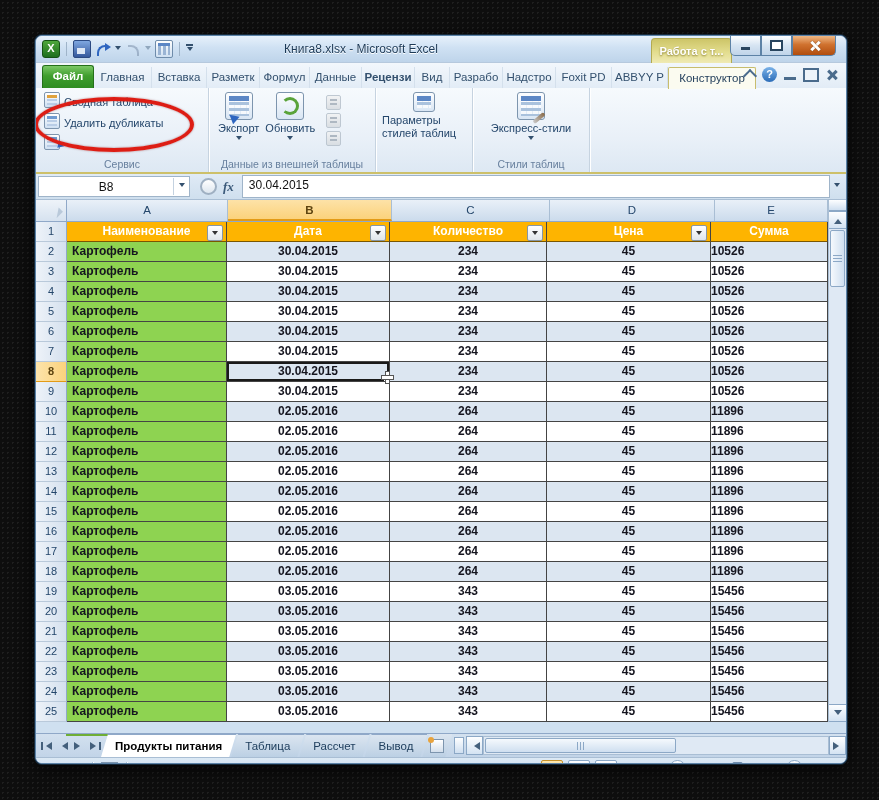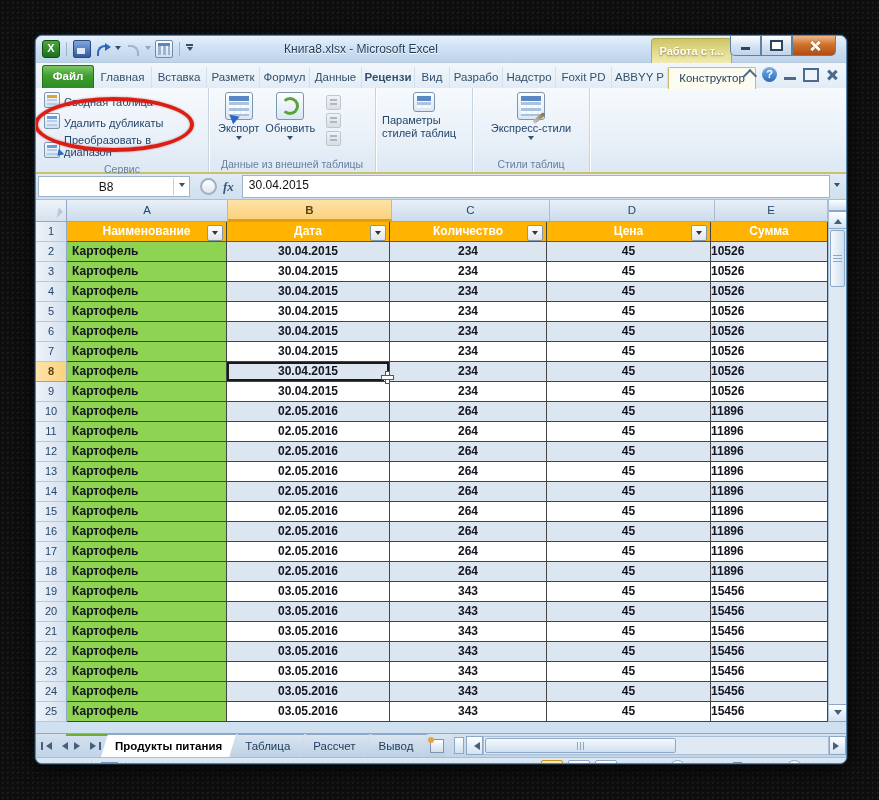--- a/index.html
+++ b/index.html
@@ -304,21 +304,20 @@
         <div class="small-btn serv-btn">
           <span class="ic ic-pivot"></span>
           <span>Сводная таблица</span>
         </div>
         <div class="small-btn serv-btn">
           <span class="ic"></span>
           <span>Удалить дубликаты</span>
         </div>
         <div class="small-btn serv-btn">
           <span class="ic ic-range"></span>
-          <span>Преобразовать в диапазон</span>
         </div>
       </div>
       <div class="glabel">Сервис</div>
     </div>
 
     <div class="rgroup g-ext">
       <div class="gbody bigrow">
         <div class="bigbtn">
           <span class="bigicon exp"></span>
           <span>Экспорт</span>

